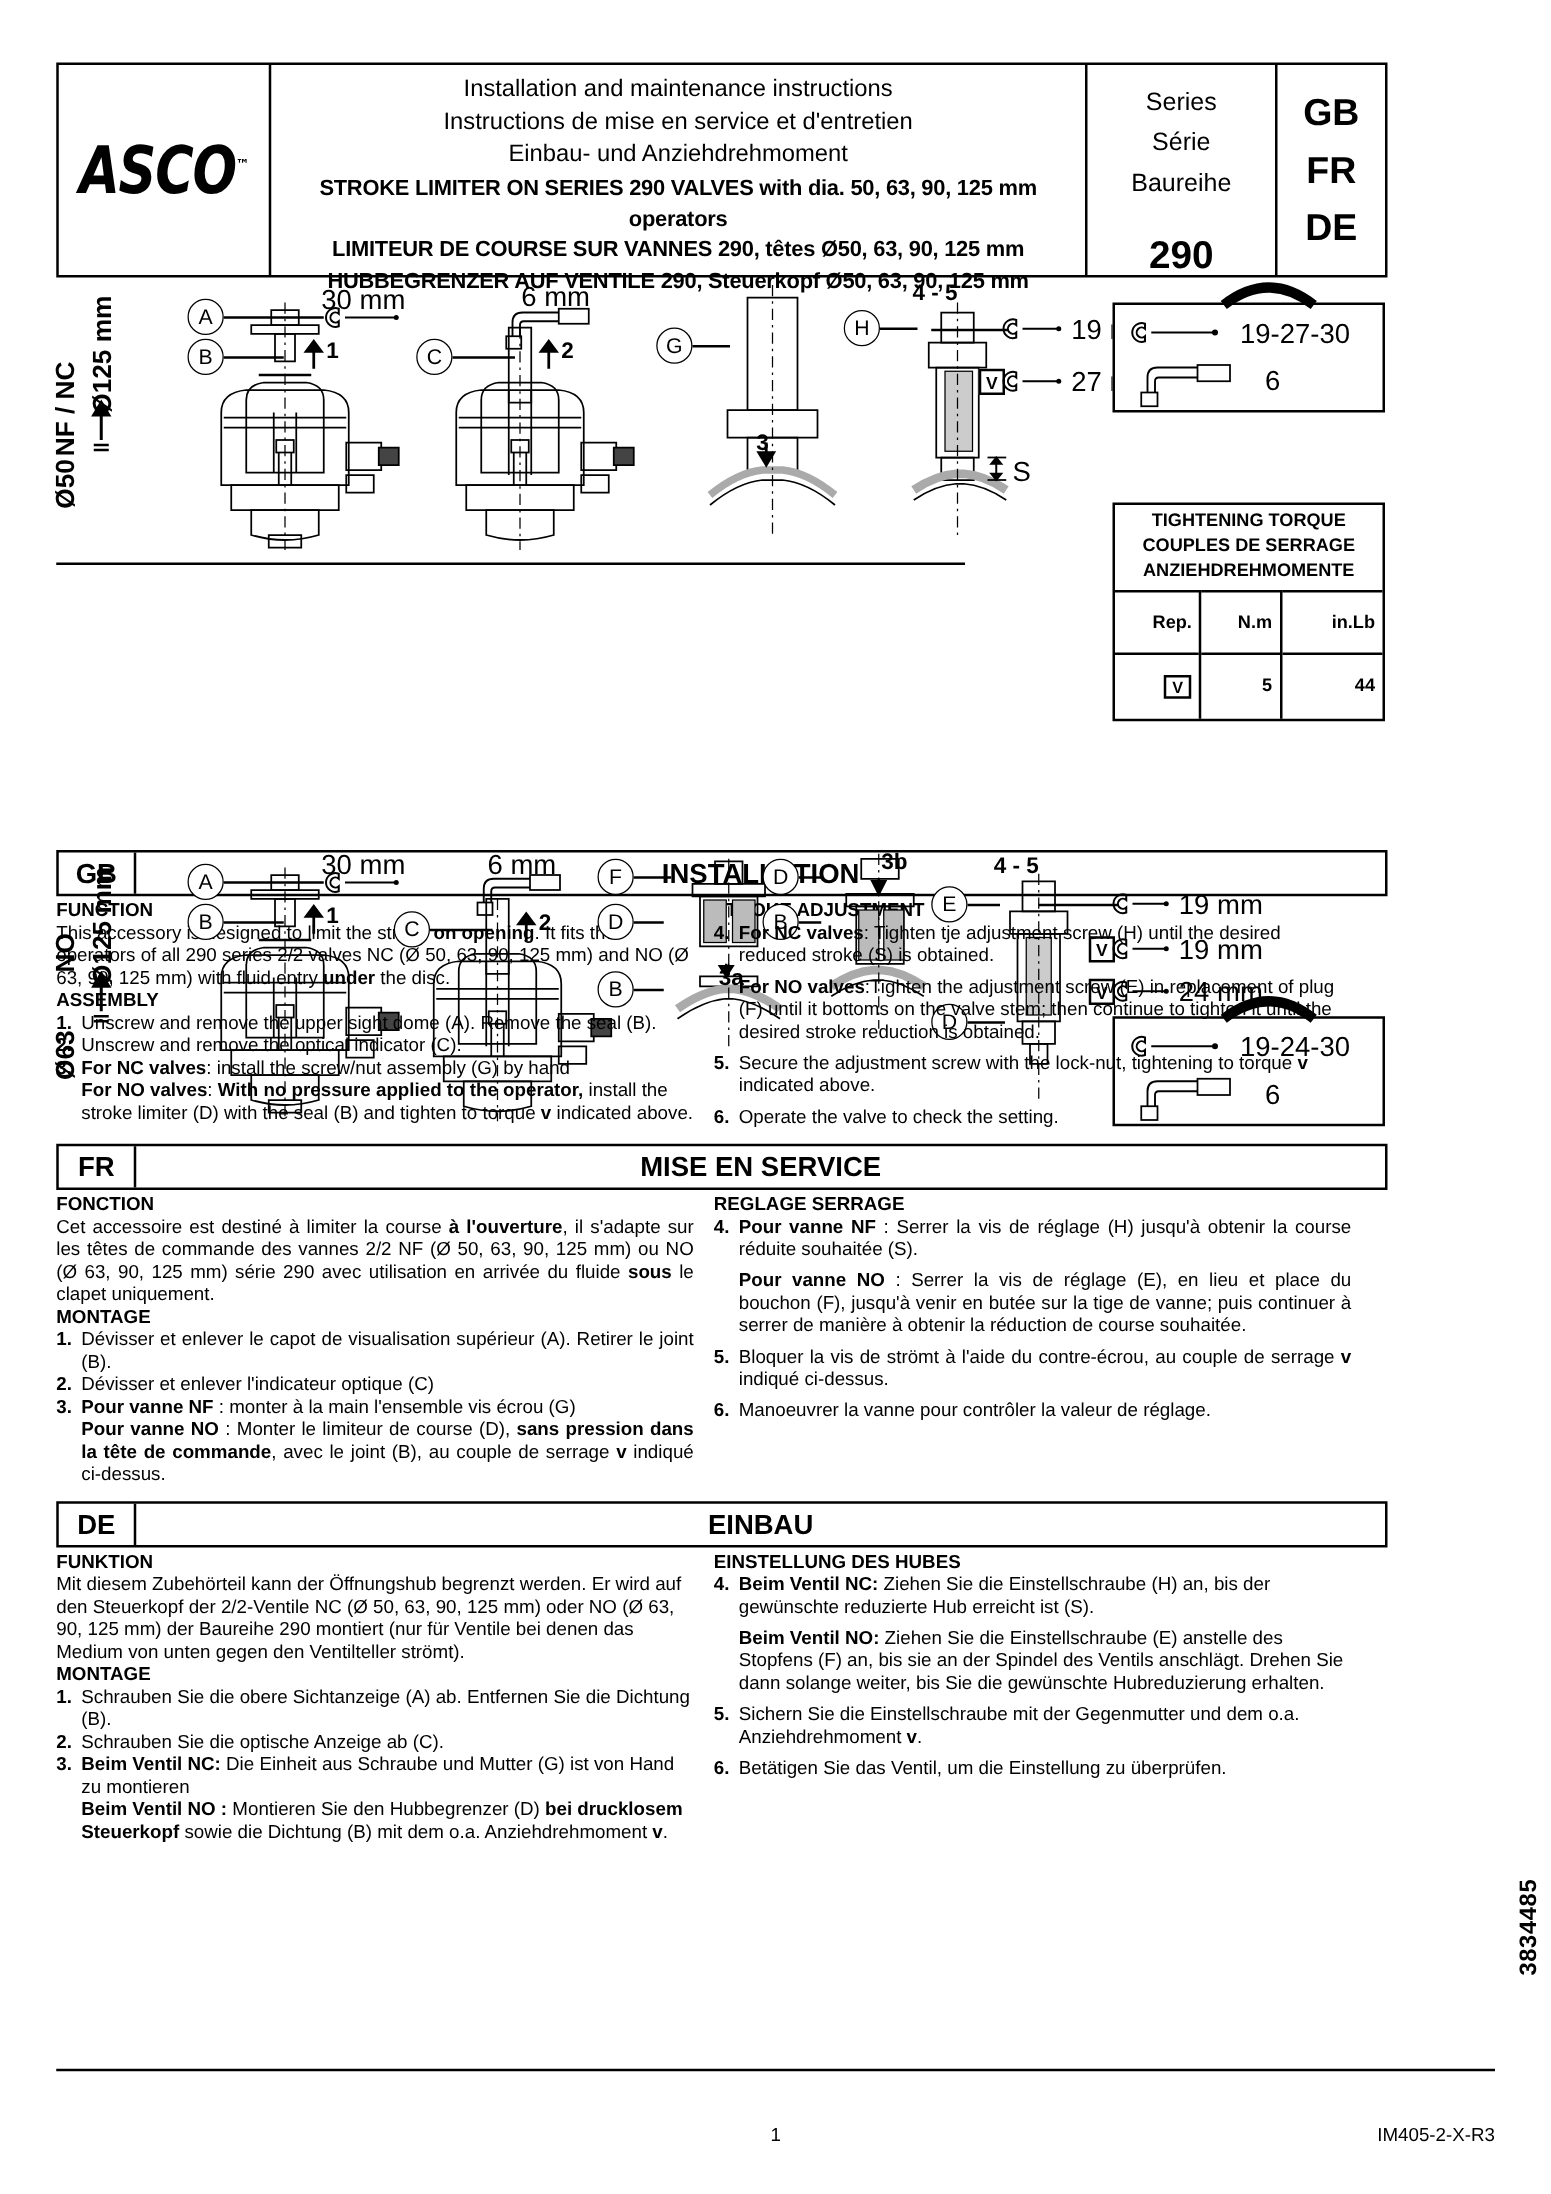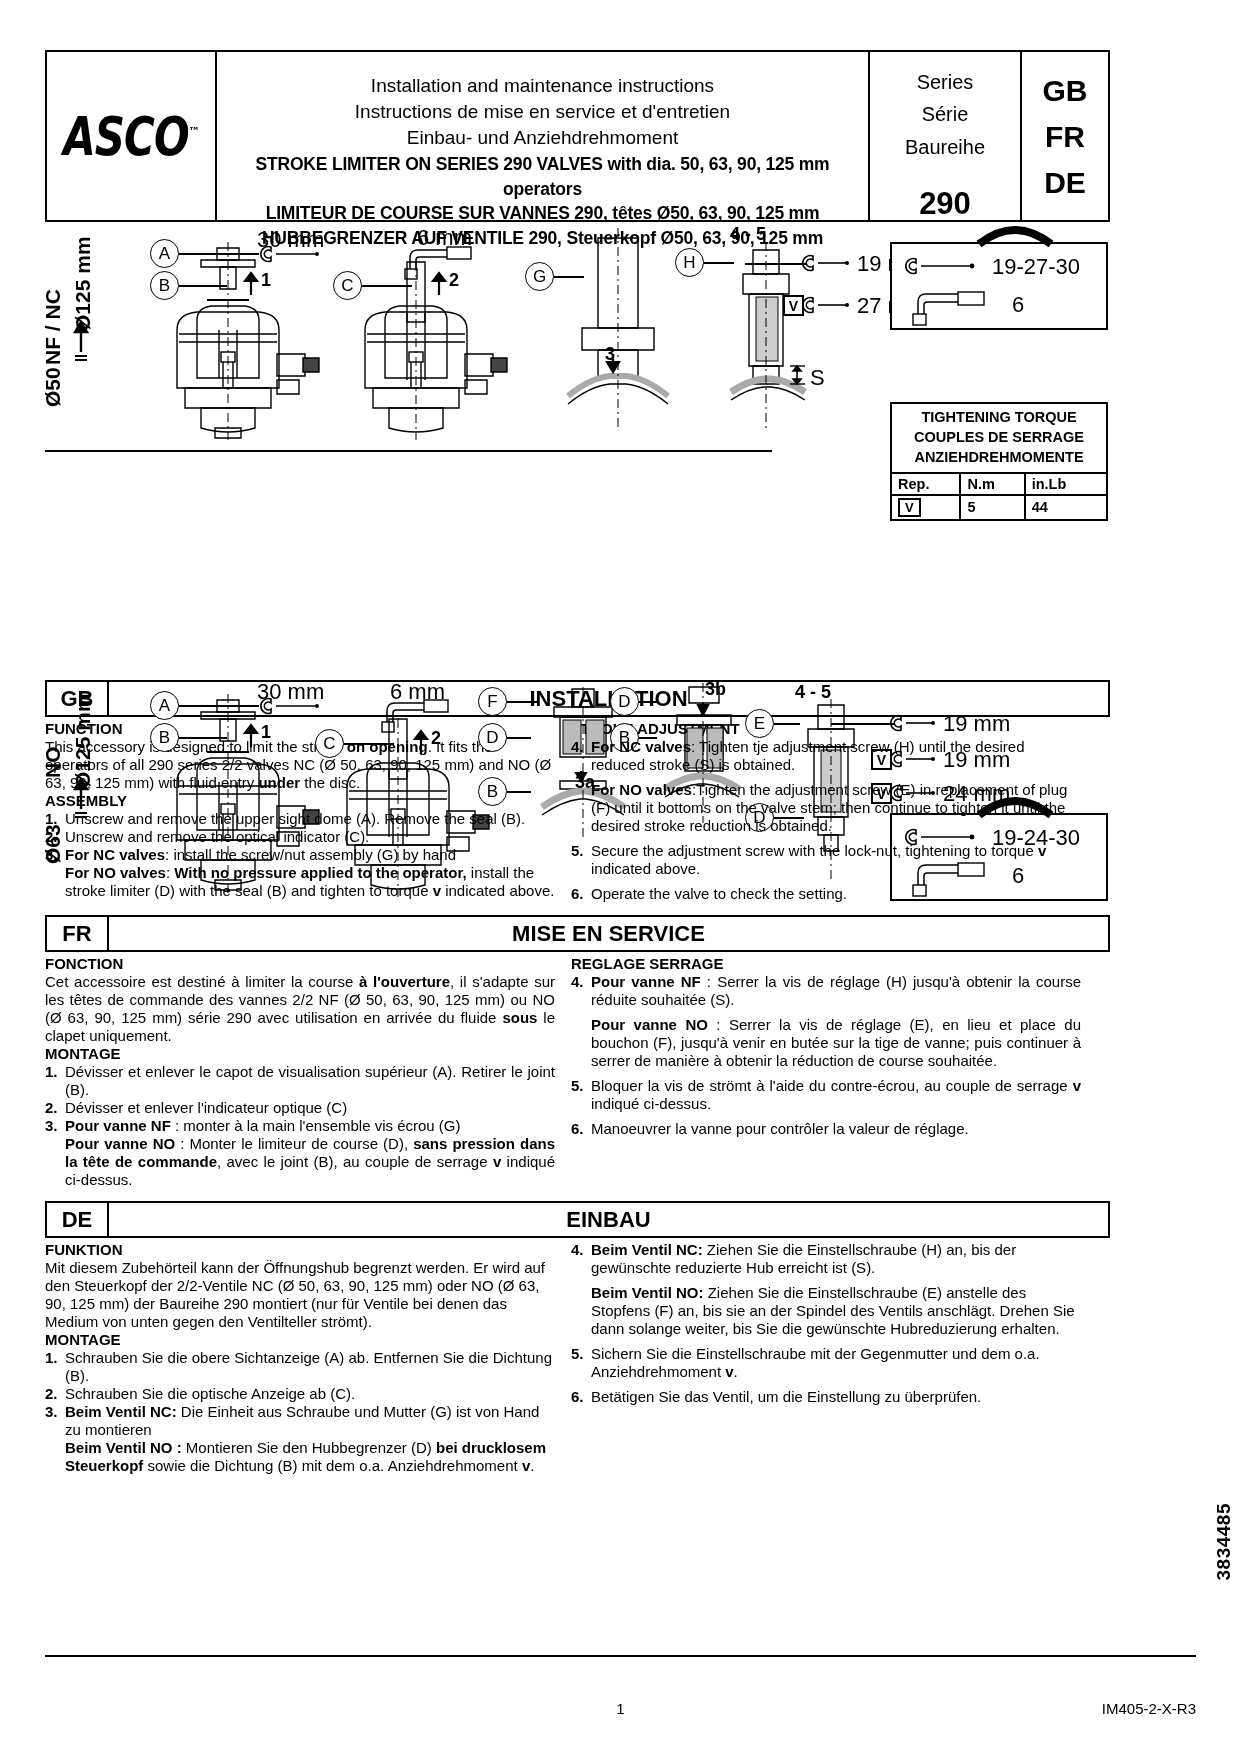--- a/index.html
+++ b/index.html
@@ -12,21 +12,21 @@
     position:relative;
     overflow:hidden;
   }
   .page { position:absolute; left:45px; top:50px; width:1065px; height:1660px; }
 
   
   .header { display:flex; border:2.5px solid #000; height:172px; }
   .hdr-logo { width:170px; border-right:2.5px solid #000; display:flex; align-items:center; justify-content:center; }
   .asco-logo { font-family:"DejaVu Sans", sans-serif; font-weight:bold; font-size:42px; letter-spacing:-1px; font-style:italic; transform:scaleY(1.25); position:relative; }
   .asco-tm { font-size:11px; vertical-align:super; font-style:normal; transform:scaleY(.8); display:inline-block; }
-  .hdr-mid { flex:1; border-right:2.5px solid #000; text-align:center; padding-top:21px; }
+  .hdr-mid { flex:1; border-right:2.5px solid #000; text-align:center; padding-top:7px; }
   .hdr-mid .l1 { font-size:19px; line-height:1.38; }
   .hdr-mid .l2 { font-size:17.5px; font-weight:bold; line-height:1.42; letter-spacing:-.2px; }
   .hdr-ser { width:152px; border-right:2.5px solid #000; text-align:center; padding-top:14px; }
   .hdr-ser .sr { font-size:20px; line-height:1.62; }
   .hdr-ser .num { font-size:31px; font-weight:bold; margin-top:23px; }
   .hdr-lang { width:86px; text-align:center; padding-top:16px; }
   .hdr-lang div { font-size:30px; font-weight:bold; line-height:1.53; }
 
   
   .figs { position:relative; height:455px; }
@@ -49,21 +49,21 @@
   svg.art { position:absolute; overflow:visible; }
 
   
   .toolbox { position:absolute; border:2.4px solid #000; background:#fff; }
 
   
   .torque { position:absolute; border:2.4px solid #000; background:#fff; }
   .torque .tt { text-align:center; font-weight:bold; font-size:14.5px; line-height:1.37; padding:4px 10px 4px; }
   .torque table { border-collapse:collapse; width:100%; }
   .torque th, .torque td { border-top:2.2px solid #000; border-right:2.2px solid #000;
-      font-size:14.5px; font-weight:bold; text-align:left; padding:2px 6px; }
+      font-size:14.5px; font-weight:bold; text-align:right; padding:16px 6px; }
   .torque th:last-child, .torque td:last-child { border-right:none; }
 
   
   .langbar { display:flex; border:2.4px solid #000; height:37px; align-items:stretch; margin-top:3px; }
   .langbar .code { width:62px; border-right:2.4px solid #000; display:flex; align-items:center; justify-content:center; font-size:22px; font-weight:bold; }
   .langbar .ttl { flex:1; display:flex; align-items:center; justify-content:center; font-size:22px; font-weight:bold; }
 
   .cols { display:flex; gap:16px; padding-top:3px; }
   .col { width:510px; }
   .col.justify p, .col.justify li { text-align:justify; }
@@ -575,20 +575,21 @@
       <h4>FUNKTION</h4>
       <p>Mit diesem Zubehörteil kann der Öffnungshub begrenzt werden. Er wird auf den Steuerkopf der 2/2-Ventile NC (Ø 50, 63, 90, 125 mm) oder NO (Ø 63, 90, 125 mm) der Baureihe 290 montiert (nur für Ventile bei denen das Medium von unten gegen den Ventilteller strömt).</p>
       <h4>MONTAGE</h4>
       <ol>
         <li><span class="n">1.</span><span>Schrauben Sie die obere Sichtanzeige (A) ab. Entfernen Sie die Dichtung (B).</span></li>
         <li><span class="n">2.</span><span>Schrauben Sie die optische Anzeige ab (C).</span></li>
         <li><span class="n">3.</span><b>Beim Ventil NC:</b><span> Die Einheit aus Schraube und Mutter (G) ist von Hand zu montieren</span><br><b>Beim Ventil NO :</b><span> Montieren Sie den Hubbegrenzer (D) </span><b>bei drucklosem Steuerkopf</b><span> sowie die Dichtung (B) mit dem o.a. Anziehdrehmoment </span><b>v</b><span>.</span></li>
       </ol>
     </div>
     <div class="col">
+      <h4>EINSTELLUNG DES HUBES</h4>
       <ol>
         <li><span class="n">4.</span><b>Beim Ventil NC:</b><span> Ziehen Sie die Einstellschraube (H) an, bis der gewünschte reduzierte Hub erreicht ist (S).</span>
           <div class="sp"></div>
           <b>Beim Ventil NO:</b><span> Ziehen Sie die Einstellschraube (E) anstelle des Stopfens (F) an, bis sie an der Spindel des Ventils anschlägt. Drehen Sie dann solange weiter, bis Sie die gewünschte Hubreduzierung erhalten.</span></li>
         <div class="sp"></div>
         <li><span class="n">5.</span><span>Sichern Sie die Einstellschraube mit der Gegenmutter und dem o.a. Anziehdrehmoment </span><b>v</b><span>.</span></li>
         <div class="sp"></div>
         <li><span class="n">6.</span><span>Betätigen Sie das Ventil, um die Einstellung zu überprüfen.</span></li>
       </ol>
     </div>

